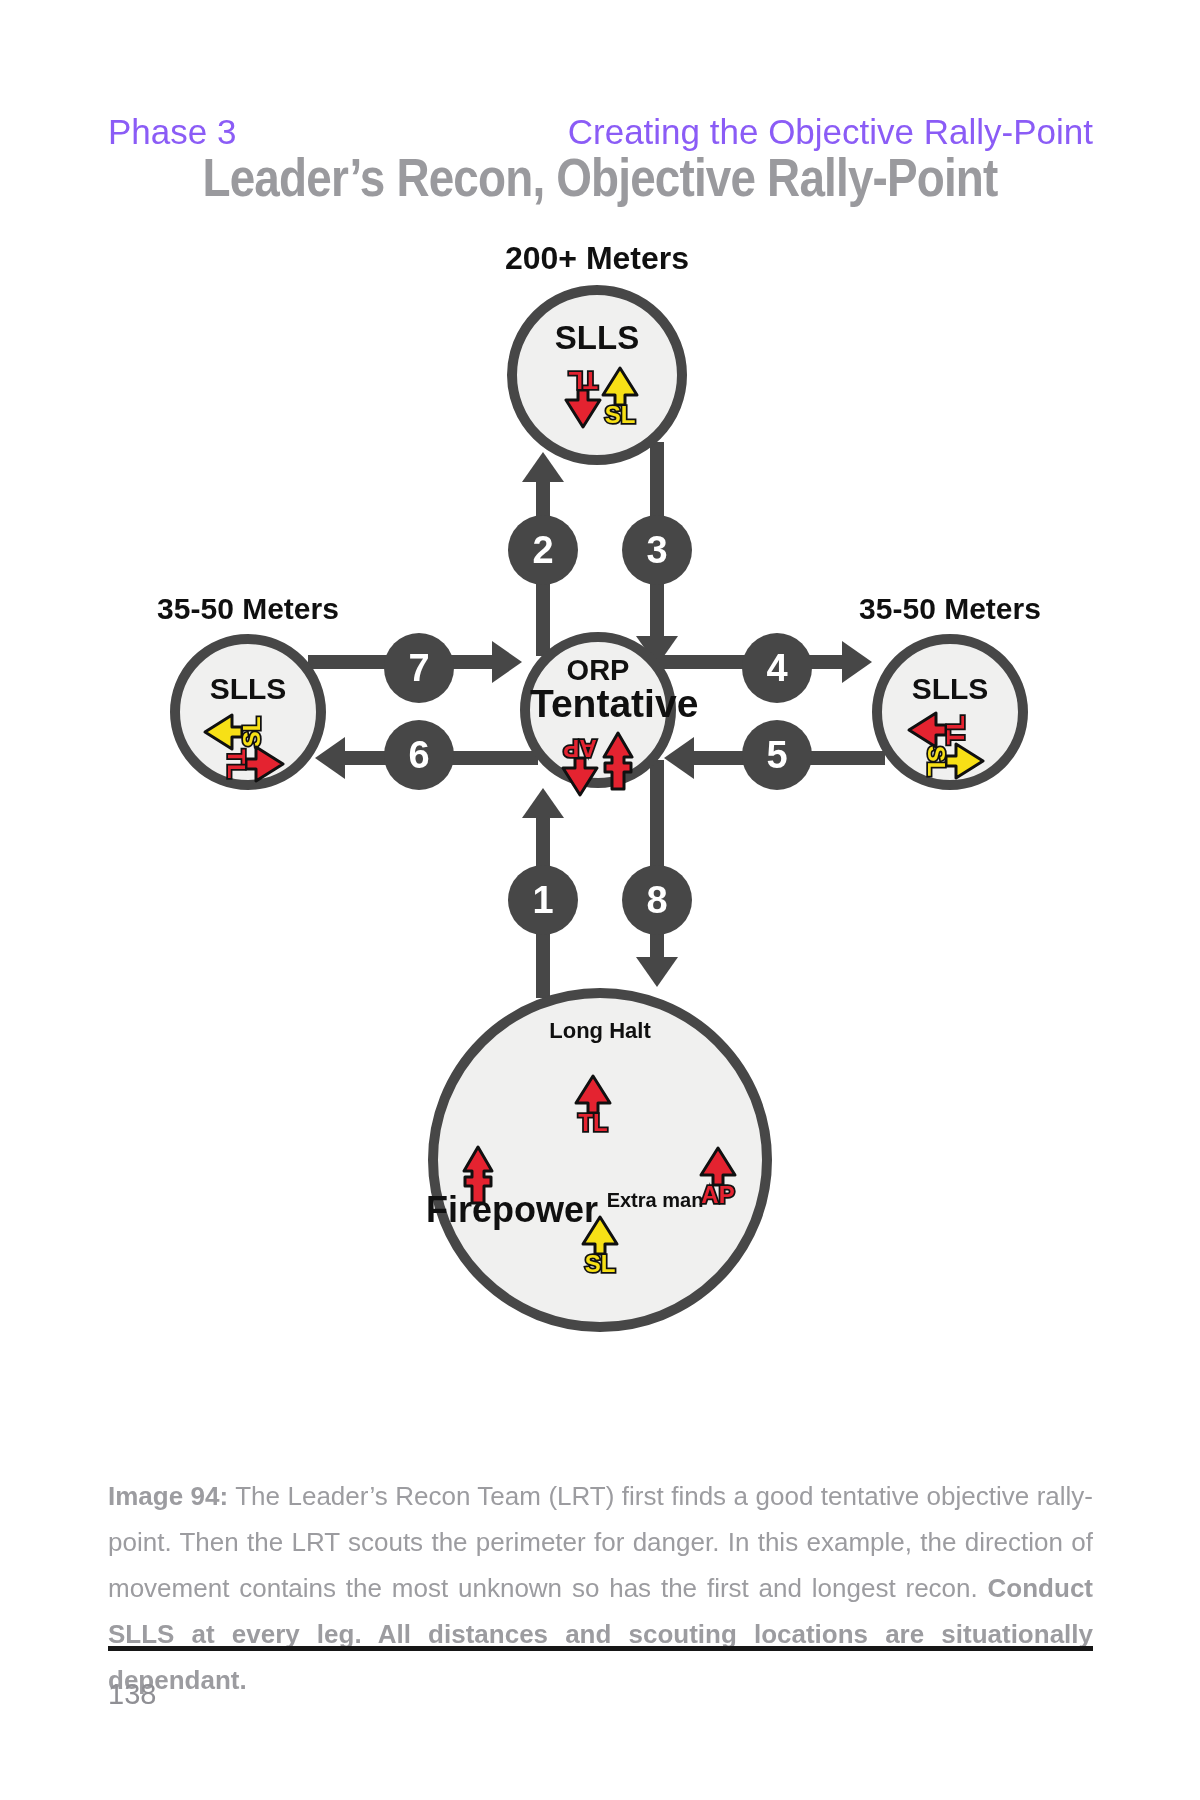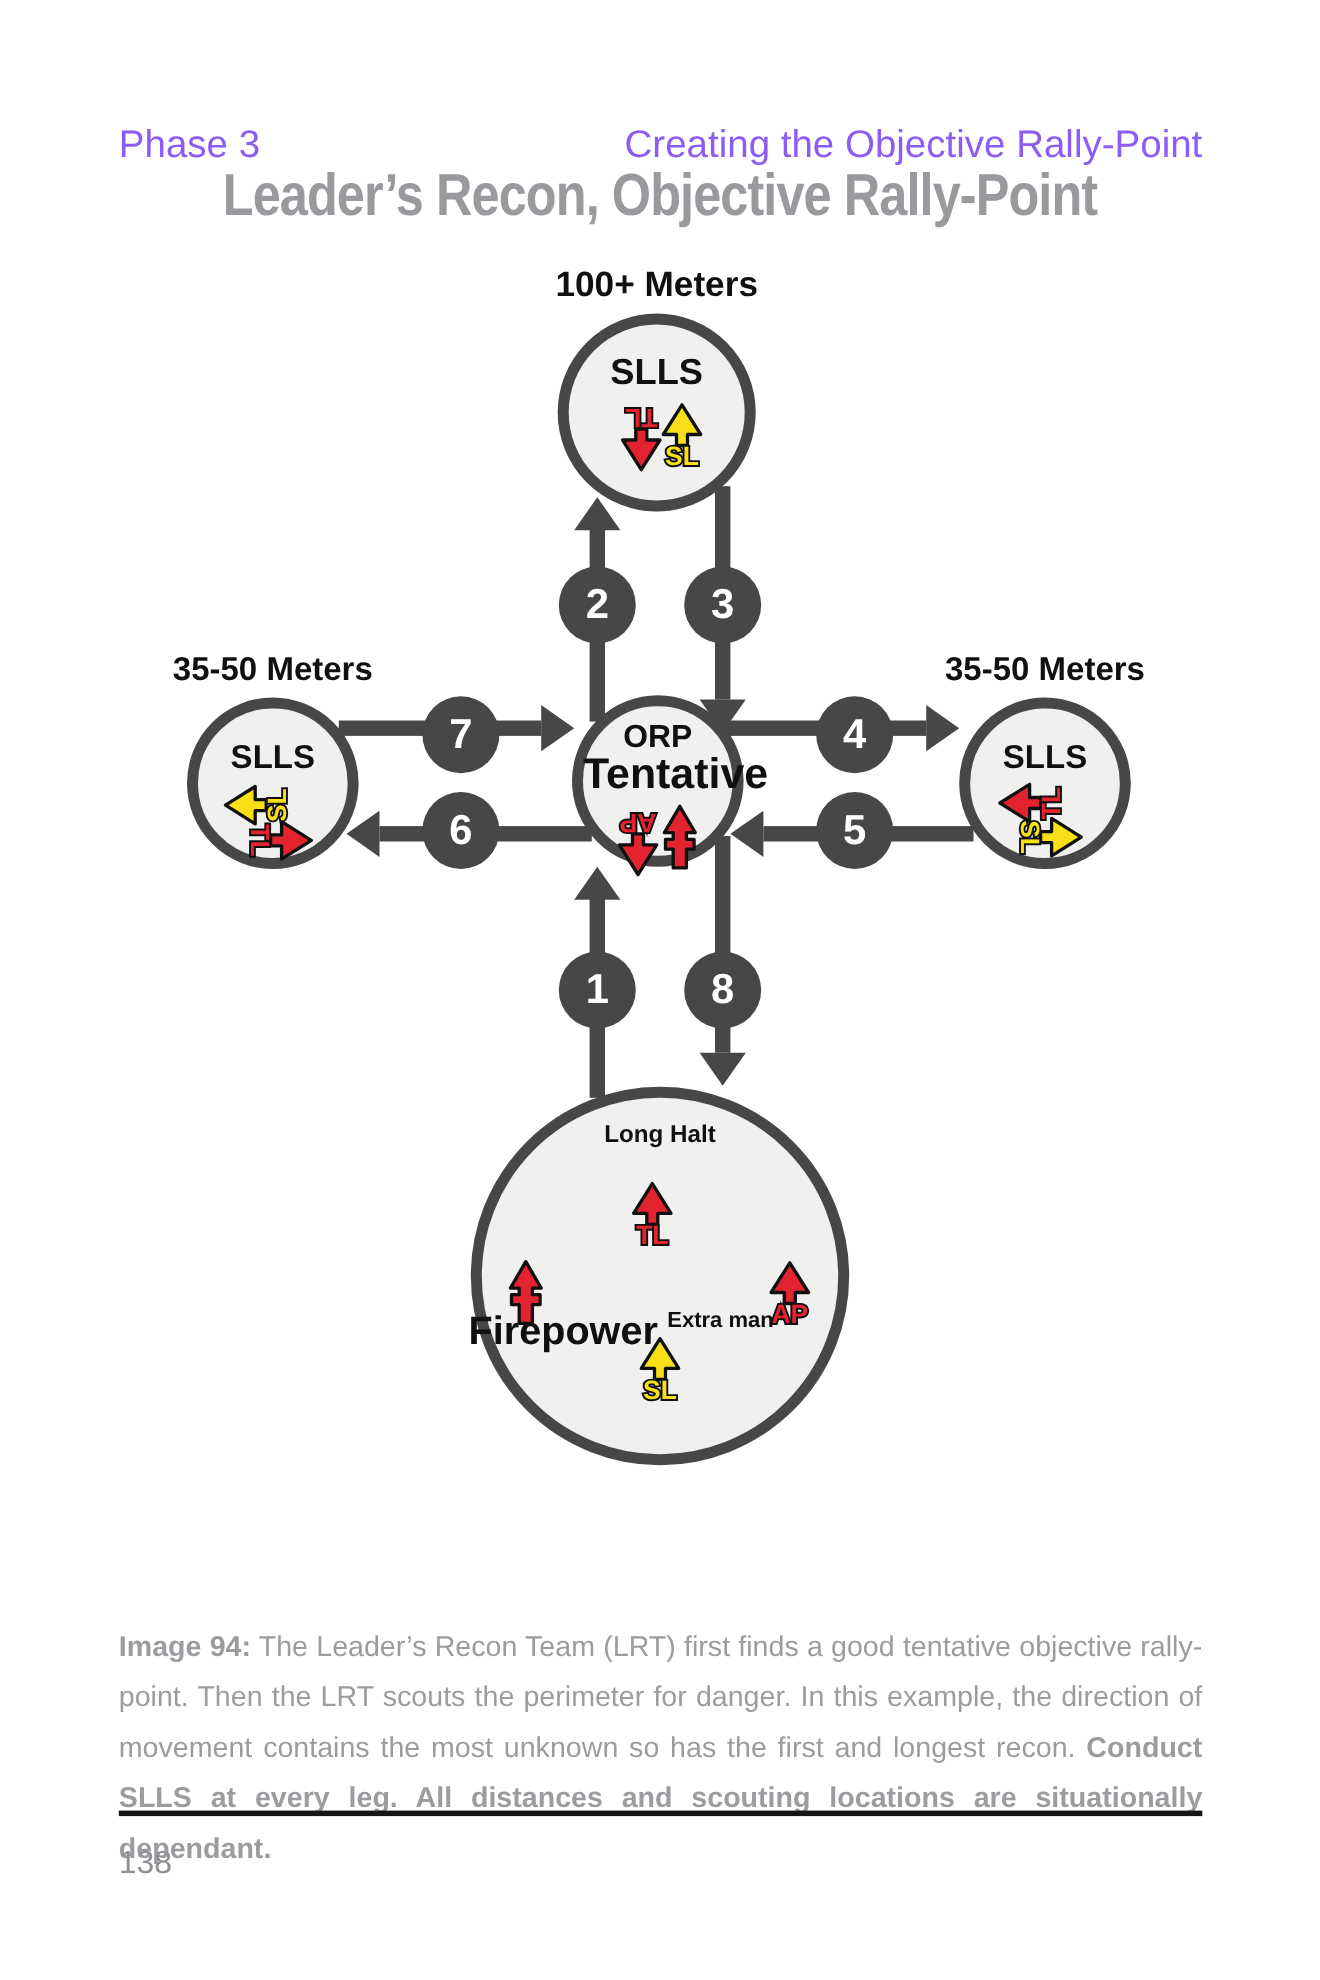--- a/index.html
+++ b/index.html
@@ -54,21 +54,21 @@
   .rule{top:1646px;left:108px;width:985px;height:5px;background:#161616}
   .pagenum{top:1678px;left:108px;width:985px;text-align:left;font-size:29px;color:#8f8f94}
 </style>
 </head>
 <body>
 
 <div class="abs hdr l">Phase 3</div>
 <div class="abs hdr r">Creating the Objective Rally-Point</div>
 <div class="abs title">Leader’s Recon, Objective Rally-Point</div>
 
-<div class="abs dlabel" style="left:447px;top:240px;font-size:32px">100+ Meters</div>
+<div class="abs dlabel" style="left:447px;top:240px;font-size:32px">200+ Meters</div>
 <div class="abs dlabel" style="left:98px;top:592px;font-size:30px">35-50 Meters</div>
 <div class="abs dlabel" style="left:800px;top:592px;font-size:30px">35-50 Meters</div>
 
 <div class="abs shaft" style="left:536px;top:480px;width:14px;height:176px"></div>
 <div class="abs shaft" style="left:650px;top:442px;width:14px;height:194px"></div>
 <div class="abs shaft" style="left:308px;top:655px;width:184px;height:14px"></div>
 <div class="abs shaft" style="left:658px;top:655px;width:184px;height:14px"></div>
 <div class="abs shaft" style="left:694px;top:751px;width:191px;height:14px"></div>
 <div class="abs shaft" style="left:345px;top:751px;width:193px;height:14px"></div>
 <div class="abs shaft" style="left:536px;top:816px;width:14px;height:182px"></div>

